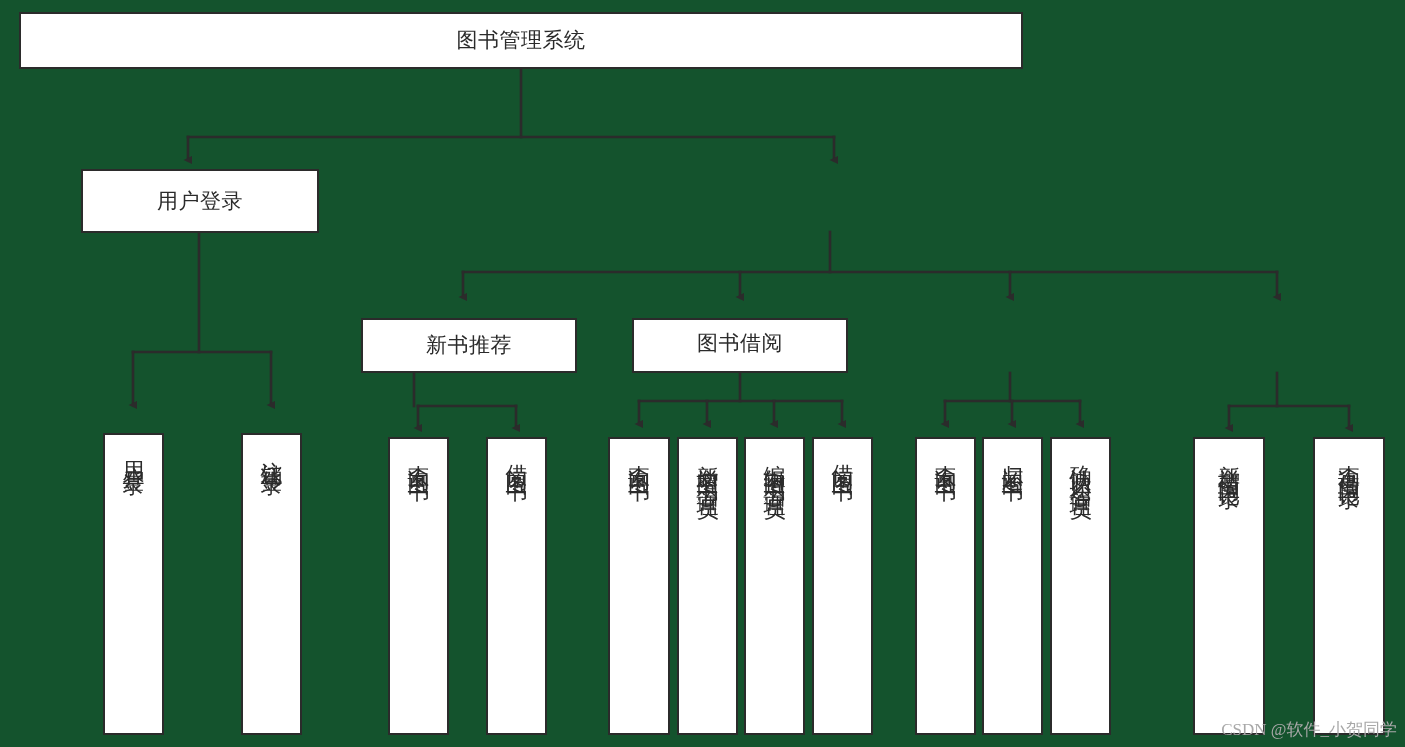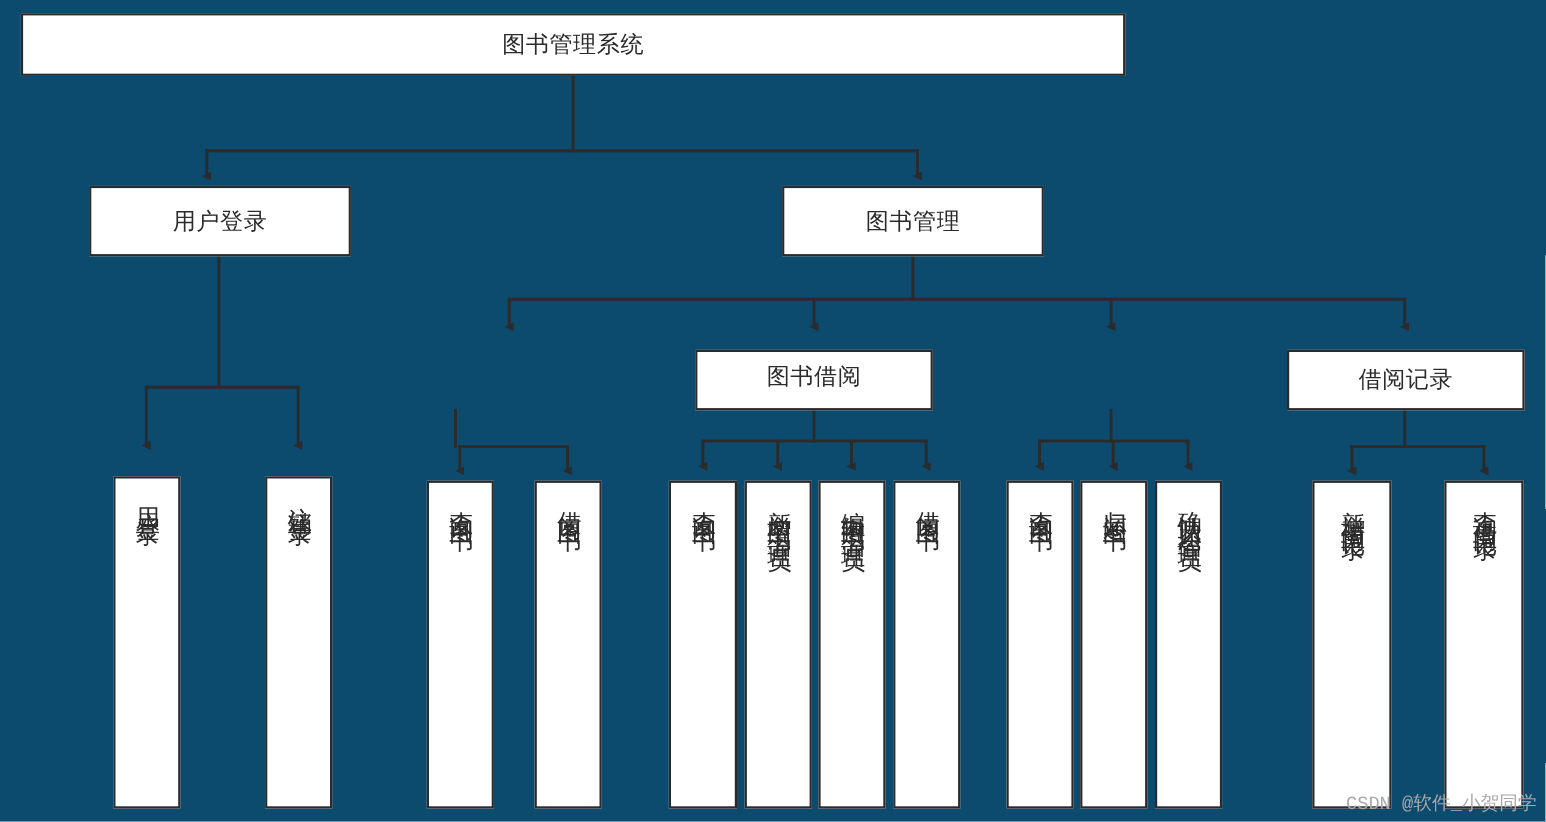--- a/index.html
+++ b/index.html
@@ -8,21 +8,21 @@
     padding: 0;
     background: #ffffff;
   }
   body {
     font-family: "DejaVu Sans", "Liberation Sans", sans-serif;
   }
   #diagram-root {
     position: relative;
     width: 1405px;
     height: 747px;
-    background: #0c4a6e;
+    background: #14532d;
     overflow: hidden;
   }
   #edges-layer {
     position: absolute;
     left: 0;
     top: 0;
     width: 1405px;
     height: 747px;
   }
   .node {
@@ -57,21 +57,21 @@
     letter-spacing: 5px;
     line-height: 1;
     margin: 0 auto;
   }
   #watermark {
     position: absolute;
     right: 8px;
     bottom: 6px;
     font-size: 17px;
     color: #a8a8a8;
-    font-family: Liberation Mono, monospace;
+    font-family: Liberation Serif, serif;
     white-space: nowrap;
     z-index: 6;
     pointer-events: none;
   }
 </style>
 </head>
 <body>
 
 <div id="diagram-root">
 
@@ -125,29 +125,26 @@
     </g>
   </svg>
 
   <div class="node horizontal" style="left:19px; top:12px; width:1004px; height:57px;">
     <span class="node-label">图书管理系统</span>
   </div>
 
   <div class="node horizontal" style="left:81px; top:169px; width:238px; height:64px;">
     <span class="node-label">用户登录</span>
   </div>
-  <div class="node horizontal" style="left:711px; top:169px; width:238px; height:64px;">
-    <span class="node-label">图书管理</span>
+
+  <div class="node horizontal" style="left:361px; top:318px; width:216px; height:55px;">
+    <span class="node-label">新书推荐</span>
   </div>
-
   <div class="node horizontal" style="left:632px; top:318px; width:216px; height:55px;font-family:Liberation Mono, monospace;">
     <span class="node-label">图书借阅</span>
-  </div>
-  <div class="node horizontal" style="left:1170px; top:318px; width:216px; height:55px;">
-    <span class="node-label">借阅记录</span>
   </div>
 
   <div class="node vertical" style="left:103px; top:433px; width:61px; height:302px;">
     <span class="node-label">用户登录</span>
   </div>
   <div class="node vertical" style="left:241px; top:433px; width:61px; height:302px;">
     <span class="node-label">注销登录</span>
   </div>
 
   <div class="node vertical" style="left:388px; top:437px; width:61px; height:298px;">

